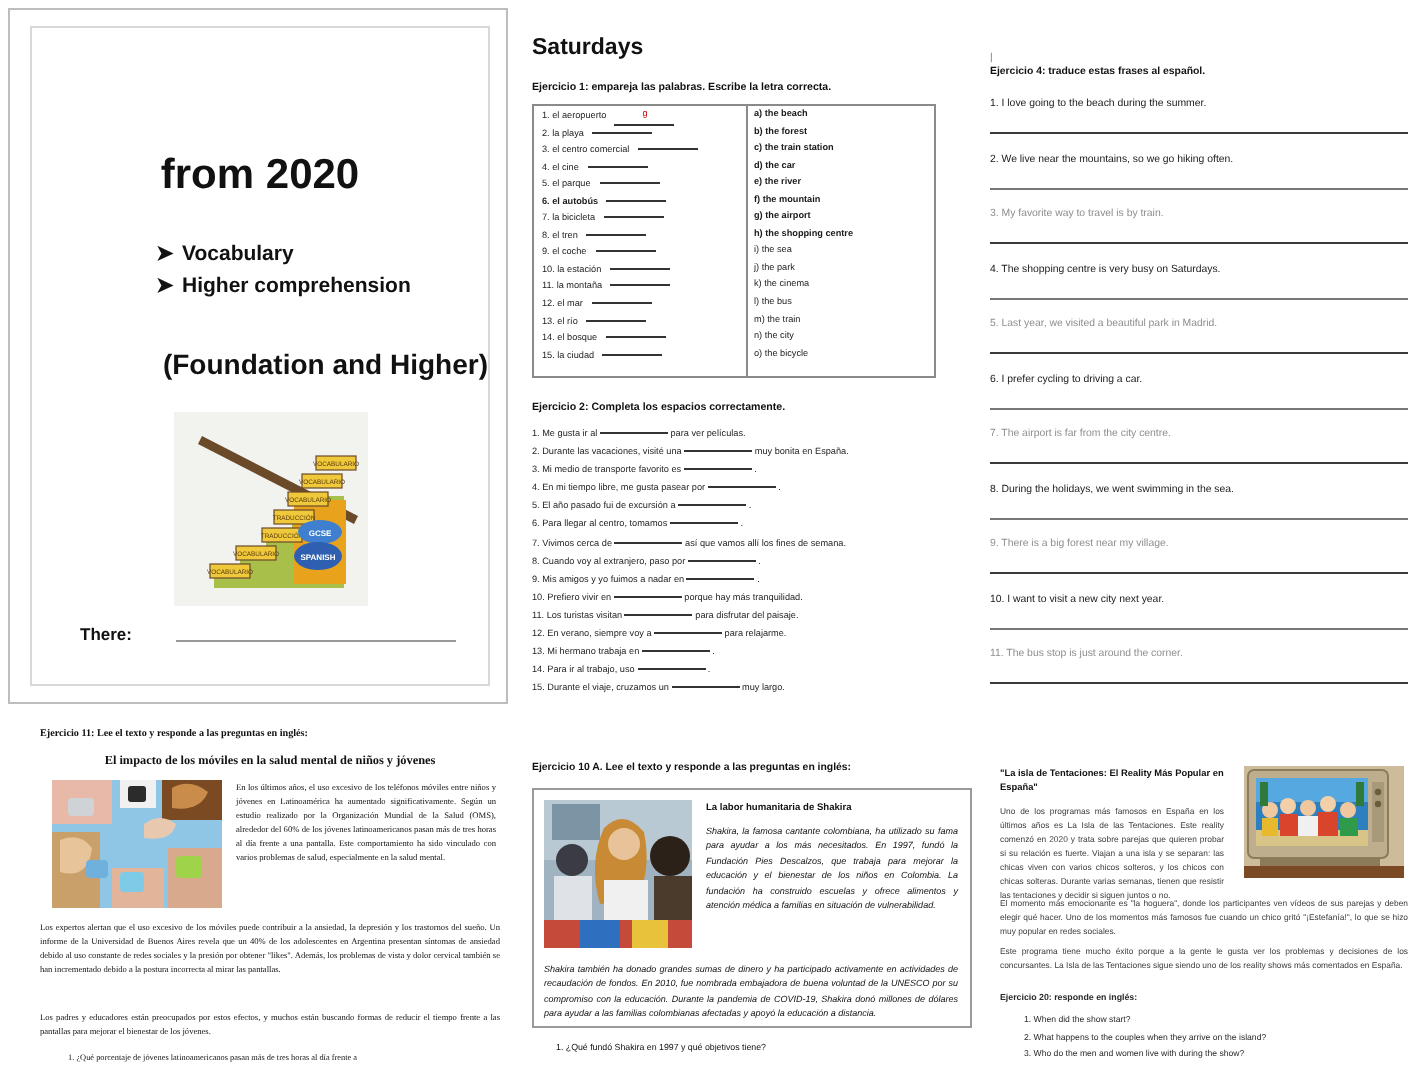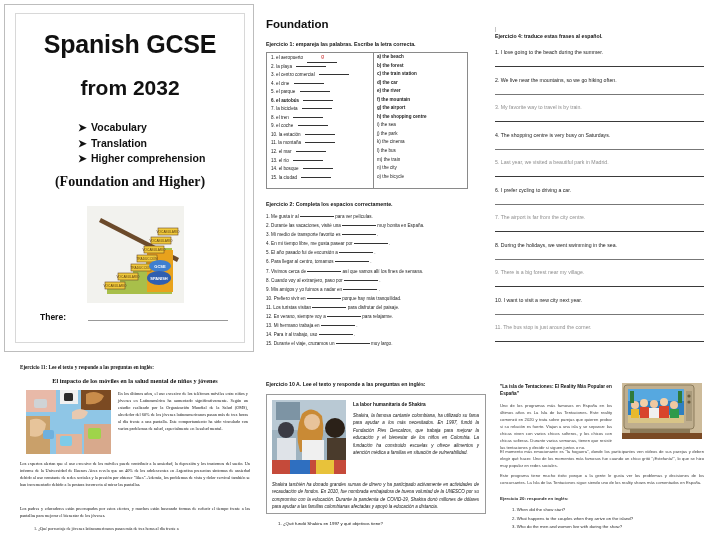--- a/index.html
+++ b/index.html
@@ -7,21 +7,21 @@
   .sheet{position:absolute;background:#fff;overflow:hidden;}
 
   
   #cover{left:4px;top:4px;width:248px;height:346px;border:1px solid #bdbdbd;}
   #cover .inner{position:absolute;left:10px;top:8px;right:8px;bottom:8px;border:1px solid #d8d8d8;}
   .cv-title{position:absolute;left:0;right:0;top:16px;text-align:center;font-size:25px;font-weight:bold;letter-spacing:-.2px;}
   .cv-sub{position:absolute;left:0;right:0;top:62px;text-align:center;font-size:21px;font-weight:bold;}
   .cv-bullets{position:absolute;left:62px;top:106px;font-size:10.5px;font-weight:bold;line-height:15.5px;}
   .cv-bullets div{white-space:nowrap;}
   .cv-bullets .arw{display:inline-block;width:13px;}
-  .cv-fh{position:absolute;left:0;right:0;top:160px;text-align:center;font-size:14px;font-weight:bold;font-family:Liberation Serif, serif;}
+  .cv-fh{position:absolute;left:0;right:0;top:160px;text-align:right;font-size:14px;font-weight:bold;}
   .cv-img{position:absolute;left:71px;top:192px;width:97px;height:97px;background:#f3f3ef;overflow:hidden;}
   .cv-nom{position:absolute;left:24px;bottom:20px;font-size:8.5px;font-weight:bold;}
   .cv-nomline{position:absolute;left:72px;bottom:21px;width:140px;border-bottom:1px solid #999;height:1px;}
 
   
   #found{left:258px;top:4px;width:225px;height:346px;border:none;}
   .f-title{position:absolute;left:8px;top:14px;font-size:11.5px;font-weight:bold;}
   .f-e1{position:absolute;left:8px;top:37px;font-size:5.3px;font-weight:bold;}
   .f-table{position:absolute;left:8px;top:48px;width:200px;height:135px;border:1px solid #8a8a8a;}
   .f-col{position:absolute;top:0;bottom:0;}
@@ -73,25 +73,23 @@
   .i-p2{position:absolute;left:6px;top:70px;right:4px;font-size:4.2px;line-height:7px;text-align:justify;color:#3c3c3c;}
   .i-p3{position:absolute;left:6px;top:94px;right:4px;font-size:4.2px;line-height:7px;text-align:justify;color:#3c3c3c;}
   .i-e{position:absolute;left:6px;top:118px;font-size:4.4px;font-weight:bold;color:#2a2a2a;}
   .i-q{position:absolute;left:18px;top:128px;right:4px;font-size:4.3px;line-height:8.5px;color:#2a2a2a;}
 </style>
 </head>
 <body>
 
 <div class="sheet" id="cover">
   <div class="inner">
-    <div class="cv-title">Spanish GCSE</div>
-    <div class="cv-sub">from 2032</div>
+    <div class="cv-sub">from 2020</div>
     <div class="cv-bullets">
       <div><span class="arw">➤</span><span>Vocabulary</span></div>
-      <div><span class="arw">➤</span><span>Translation</span></div>
       <div><span class="arw">➤</span><span>Higher comprehension</span></div>
     </div>
     <div class="cv-fh">(Foundation and Higher)</div>
     <div class="cv-img">
       <svg width="97" height="97" viewBox="0 0 97 97">
         <rect width="97" height="97" fill="#f2f2ee"></rect>
         <polygon points="20,88 20,78 33,78 33,69 46,69 46,60 59,60 59,51 72,51 72,42 85,42 85,88" fill="#a8bf4a"></polygon>
         <polygon points="14,12 92,52 90,56 12,16" fill="#6b4a2a"></polygon>
         <rect x="60" y="44" width="26" height="42" fill="#e8a21c"></rect>
         <g font-family="Liberation Sans, sans-serif" font-size="3.2" fill="#5a3b10" text-anchor="middle">
@@ -117,21 +115,21 @@
           <text x="72" y="74" font-family="Liberation Sans, sans-serif" font-size="4" fill="#fff" text-anchor="middle" font-weight="bold">SPANISH</text>
         </g>
       </svg>
     </div>
     <div class="cv-nom">There:</div>
     <div class="cv-nomline"></div>
   </div>
 </div>
 
 <div class="sheet" id="found">
-  <div class="f-title">Foundation</div>
+  <div class="f-title">Saturdays</div>
   <div class="f-e1">Ejercicio 1: empareja las palabras.  Escribe la letra correcta.</div>
 
   <div class="f-table">
     <div class="f-col f-colL" id="colL">
         <div class="f-li"><span>1. el aeropuerto </span><span class="ans">g</span></div>
         <div class="f-li"><span>2. la playa </span><span class="gap"></span></div>
         <div class="f-li"><span>3. el centro comercial </span><span class="gap"></span></div>
         <div class="f-li"><span>4. el cine </span><span class="gap"></span></div>
         <div class="f-li"><span>5. el parque </span><span class="gap"></span></div>
         <div class="f-li b"><span>6. el autobús </span><span class="gap"></span></div>

